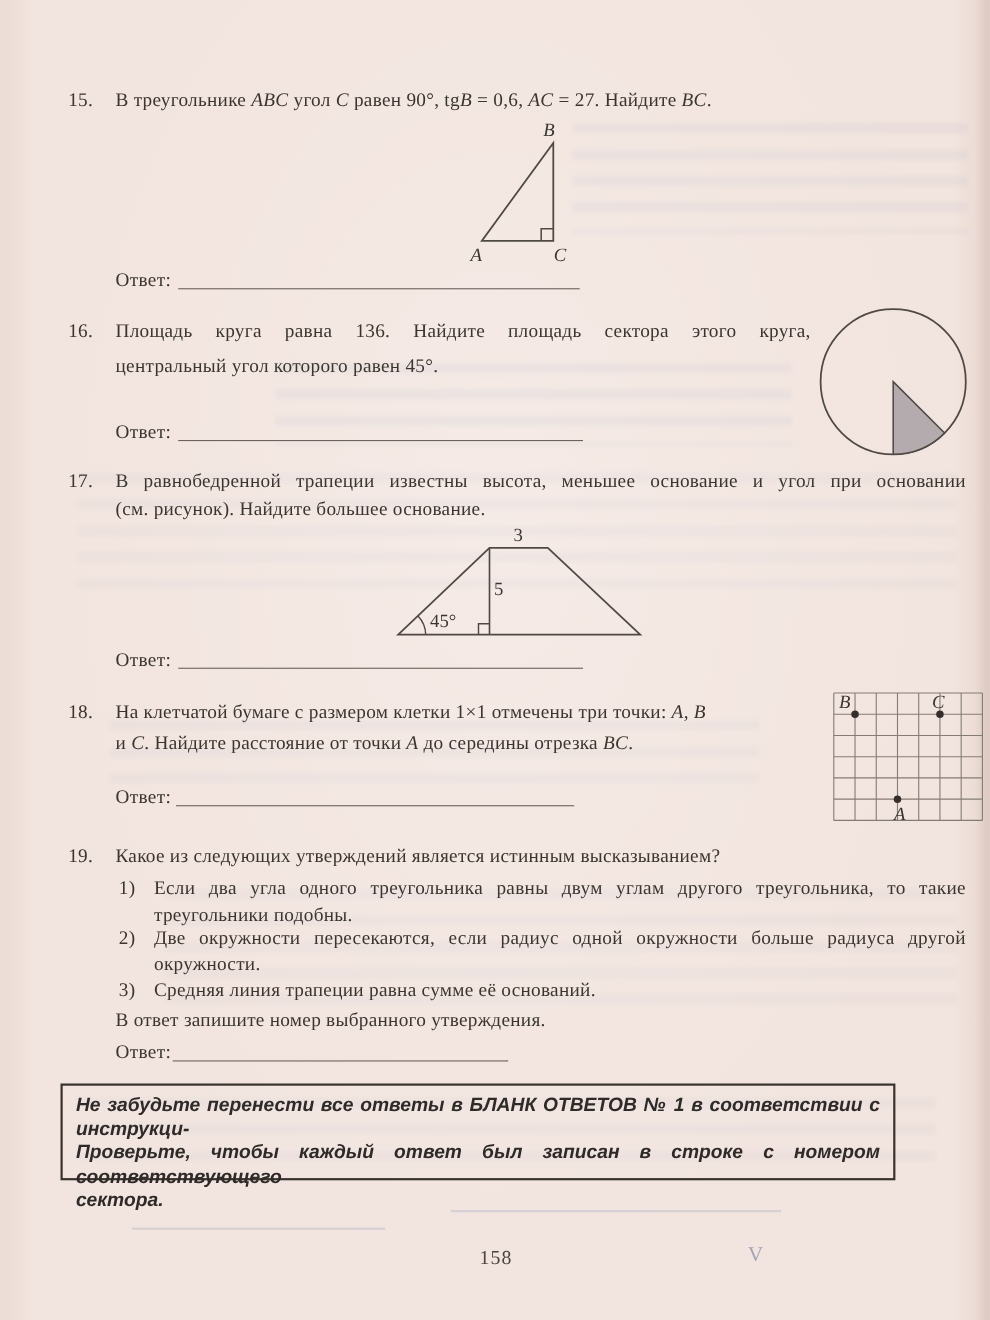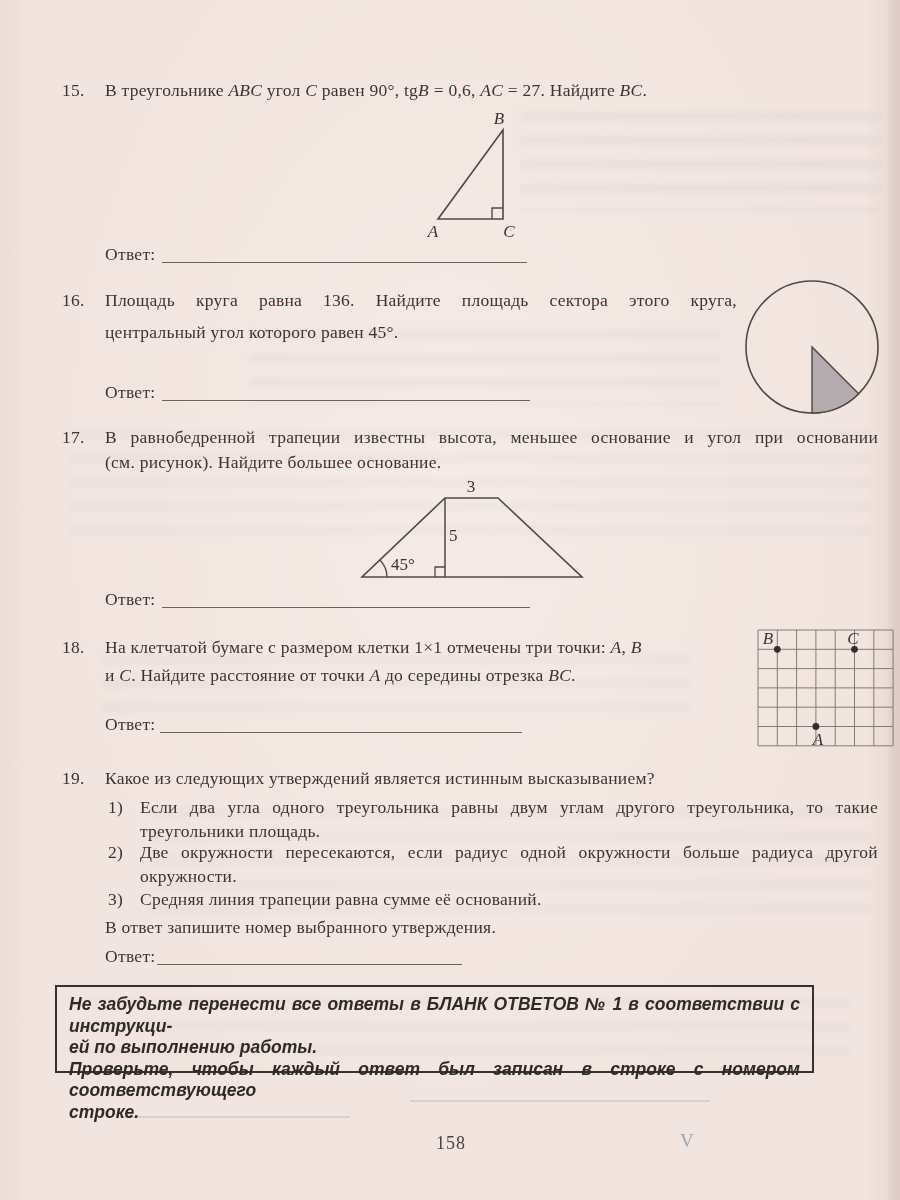--- a/index.html
+++ b/index.html
@@ -151,38 +151,37 @@
     <div class="abs ans-label" style="left:105px;top:714px;">Ответ:</div>
     <div class="abs rule" style="left:160px;top:731px;width:362px;"></div>
   </div>
 
   <div>
     <div class="abs txt num" style="left:62px;top:767px;">19.</div>
     <div class="abs txt" style="left:105px;top:767px;">Какое из следующих утверждений является истинным высказыванием?</div>
 
     <div class="abs txt" style="left:108px;top:796px;">1)</div>
     <div class="abs txt just" style="left:140px;top:796px;width:738px;">Если два угла одного треугольника равны двум углам другого треугольника, то такие</div>
-    <div class="abs txt" style="left:140px;top:820px;">треугольники площадь.</div>
+    <div class="abs txt" style="left:140px;top:820px;">треугольники подобны.</div>
 
     <div class="abs txt" style="left:108px;top:841px;">2)</div>
     <div class="abs txt just" style="left:140px;top:841px;width:738px;">Две окружности пересекаются, если радиус одной окружности больше радиуса другой</div>
     <div class="abs txt" style="left:140px;top:865px;text-align:right;">окружности.</div>
 
     <div class="abs txt" style="left:108px;top:888px;">3)</div>
     <div class="abs txt" style="left:140px;top:888px;">Средняя линия трапеции равна сумме её оснований.</div>
 
     <div class="abs txt" style="left:105px;top:916px;">В ответ запишите номер выбранного утверждения.</div>
 
     <div class="abs ans-label" style="left:105px;top:946px;">Ответ:</div>
     <div class="abs rule" style="left:157px;top:963px;width:305px;"></div>
   </div>
 
   <div class="abs notice" style="left:55px;top:985px;width:759px;height:88px;">
     <div class="njust">Не забудьте перенести все ответы в БЛАНК ОТВЕТОВ № 1 в соответствии с инструкци-</div>
-    <div class="nline">ей по выполнению работы.</div>
     <div class="njust">Проверьте, чтобы каждый ответ был записан в строке с номером соответствующего</div>
-    <div class="nline">строке.</div>
+    <div class="nline">сектора.</div>
   </div>
 
   <div class="abs pgnum" style="left:436px;top:1133px;">158</div>
   <div class="abs vmark" style="left:680px;top:1130px;">V</div>
 
 </div>
 
 </body></html>

